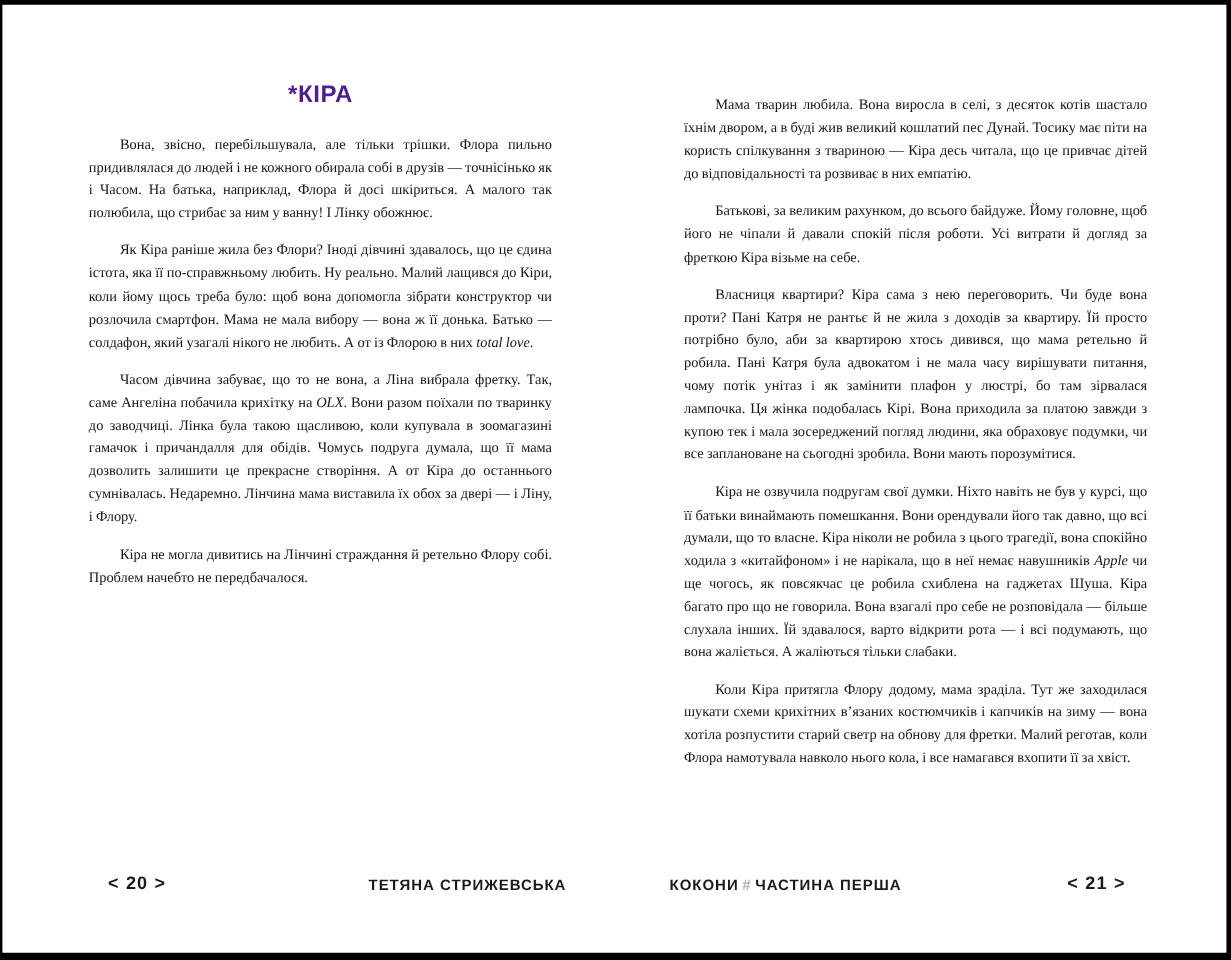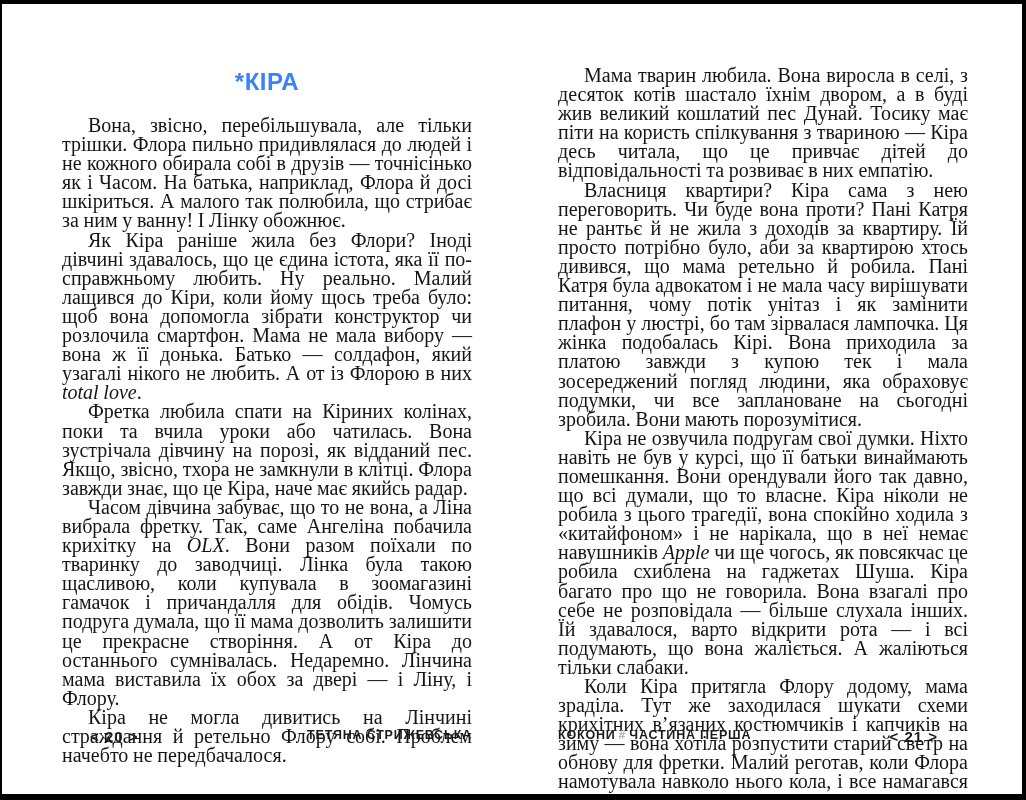--- a/index.html
+++ b/index.html
@@ -23,30 +23,30 @@
     position: absolute;
     top: 62px;
     width: 410px;
   }
   .page-left  { left: 60px;  }
   .page-right { left: 556px; }
 
   .chapter-title {
     font-family: "Liberation Sans", "DejaVu Sans", sans-serif;
     font-weight: 800;
-    font-size: 24px;
+    font-size: 20px;
     letter-spacing: 0.5px;
     text-align: center;
-    color: #3b82f6;
+    color: #4c1d95;
     margin: 2px 0 20px 0;
   }
 
   .body-text p.para {
-    margin: 0;
-    font-size: 20px;
+    margin: 12px;
+    font-size: 12px;
     line-height: 19.1px;
     text-align: justify;
     color: #151515;
     hyphens: auto;
     -webkit-hyphens: auto;
     word-spacing: -0.3px;
   }
   .body-text p.para.indent { text-indent: 26px; }
 
   .seg-normal { }
@@ -55,21 +55,21 @@
     font-variant: small-caps;
     letter-spacing: 1.1px;
   }
 
   .footer {
     position: absolute;
     top: 724px;
     width: 410px;
     display: flex;
     justify-content: space-between;
-    align-items: flex-start;
+    align-items: flex-end;
     font-family: "Liberation Sans", "DejaVu Sans", sans-serif;
     color: #1a1a1a;
   }
   .footer-left  { left: 60px;  padding-left: 28px;  box-sizing: border-box; }
   .footer-right { left: 556px; padding-right: 30px; box-sizing: border-box; gap: 16px; }
 
   .page-number {
     font-size: 15px;
     font-weight: 600;
     letter-spacing: 1px;
@@ -95,29 +95,29 @@
 </head>
 <body>
 
 <div class="spread">
 
   <div class="page page-left">
     <h1 class="chapter-title">*КІРА</h1>
     <div class="body-text">
         <p class="para indent"><span class="seg-normal">Вона, звісно, перебільшувала, але тільки трішки. Флора пильно придивлялася до людей і не кожного обирала собі в друзів — точнісінько як і Часом. На батька, наприклад, Флора й досі шкіриться. А малого так полюбила, що стрибає за ним у ванну! І Лінку обожнює.</span></p>
         <p class="para indent"><span class="seg-normal">Як Кіра раніше жила без Флори? Іноді дівчині здавалось, що це єдина істота, яка її по-справжньому любить. Ну реально. Малий лащився до Кіри, коли йому щось треба було: щоб вона допомогла зібрати конструктор чи розлочила смартфон. Мама не мала вибору — вона ж її донька. Батько — солдафон, який узагалі нікого не любить. А от із Флорою в них </span><span class="seg-italic">total love</span><span class="seg-normal">.</span></p>
-        <p class="para indent"><span class="seg-normal">Фретка любила спати на Кіриних колінах, поки та вчила уроки або чатилась. Вона зустрічала дівчину на порозі, як відданий пес. Якщо, звісно, тхора не замкнули в клітці. Флора завжди знає, що це Кіра, наче має якийсь радар.</span></p>
         <p class="para indent"><span class="seg-normal">Часом дівчина забуває, що то не вона, а Ліна вибрала фретку. Так, саме Ангеліна побачила крихітку на </span><span class="seg-italic">OLX</span><span class="seg-normal">. Вони разом поїхали по тваринку до заводчиці. Лінка була такою щасливою, коли купувала в зоомагазині гамачок і причандалля для обідів. Чомусь подруга думала, що її мама дозволить залишити це прекрасне створіння. А от Кіра до останнього сумнівалась. Недаремно. Лінчина мама виставила їх обох за двері — і Ліну, і Флору.</span></p>
         <p class="para indent"><span class="seg-normal">Кіра не могла дивитись на Лінчині страждання й ретельно Флору собі. Проблем начебто не передбачалося.</span></p>
       </div>
   </div>
 
   <div class="page page-right">
     <div class="body-text">
         <p class="para indent"><span class="seg-normal">Мама тварин любила. Вона виросла в селі, з десяток котів шастало їхнім двором, а в буді жив великий кошлатий пес Дунай. Тосику має піти на користь спілкування з твариною — Кіра десь читала, що це привчає дітей до відповідальності та розвиває в них емпатію.</span></p>
+        <p class="para indent"><span class="seg-normal">Батькові, за великим рахунком, до всього байдуже. Йому головне, щоб його не чіпали й давали спокій після роботи. Усі витрати й догляд за фреткою Кіра візьме на себе.</span></p>
         <p class="para indent"><span class="seg-normal">Власниця квартири? Кіра сама з нею переговорить. Чи буде вона проти? Пані Катря не рантьє й не жила з доходів за квартиру. Їй просто потрібно було, аби за квартирою хтось дивився, що мама ретельно й робила. Пані Катря була адвокатом і не мала часу вирішувати питання, чому потік унітаз і як замінити плафон у люстрі, бо там зірвалася лампочка. Ця жінка подобалась Кірі. Вона приходила за платою завжди з купою тек і мала зосереджений погляд людини, яка обраховує подумки, чи все заплановане на сьогодні зробила. Вони мають порозумітися.</span></p>
         <p class="para indent"><span class="seg-normal">Кіра не озвучила подругам свої думки. Ніхто навіть не був у курсі, що її батьки винаймають помешкання. Вони орендували його так давно, що всі думали, що то власне. Кіра ніколи не робила з цього трагедії, вона спокійно ходила з «китайфоном» і не нарікала, що в неї немає навушників </span><span class="seg-italic">Apple</span><span class="seg-normal"> чи ще чогось, як повсякчас це робила схиблена на гаджетах Шуша. Кіра багато про що не говорила. Вона взагалі про себе не розповідала — більше слухала інших. Їй здавалося, варто відкрити рота — і всі подумають, що вона жаліється. А жаліються тільки слабаки.</span></p>
         <p class="para indent"><span class="seg-normal">Коли Кіра притягла Флору додому, мама зраділа. Тут же заходилася шукати схеми крихітних в’язаних костюмчиків і капчиків на зиму — вона хотіла розпустити старий светр на обнову для фретки. Малий реготав, коли Флора намотувала навколо нього кола, і все намагався вхопити її за хвіст.</span></p>
       </div>
   </div>
 
   <div class="footer footer-left">
     <span class="page-number">&lt; 20 &gt;</span>
     <span class="running-title">
       <span class="word">ТЕТЯНА СТРИЖЕВСЬКА</span>

